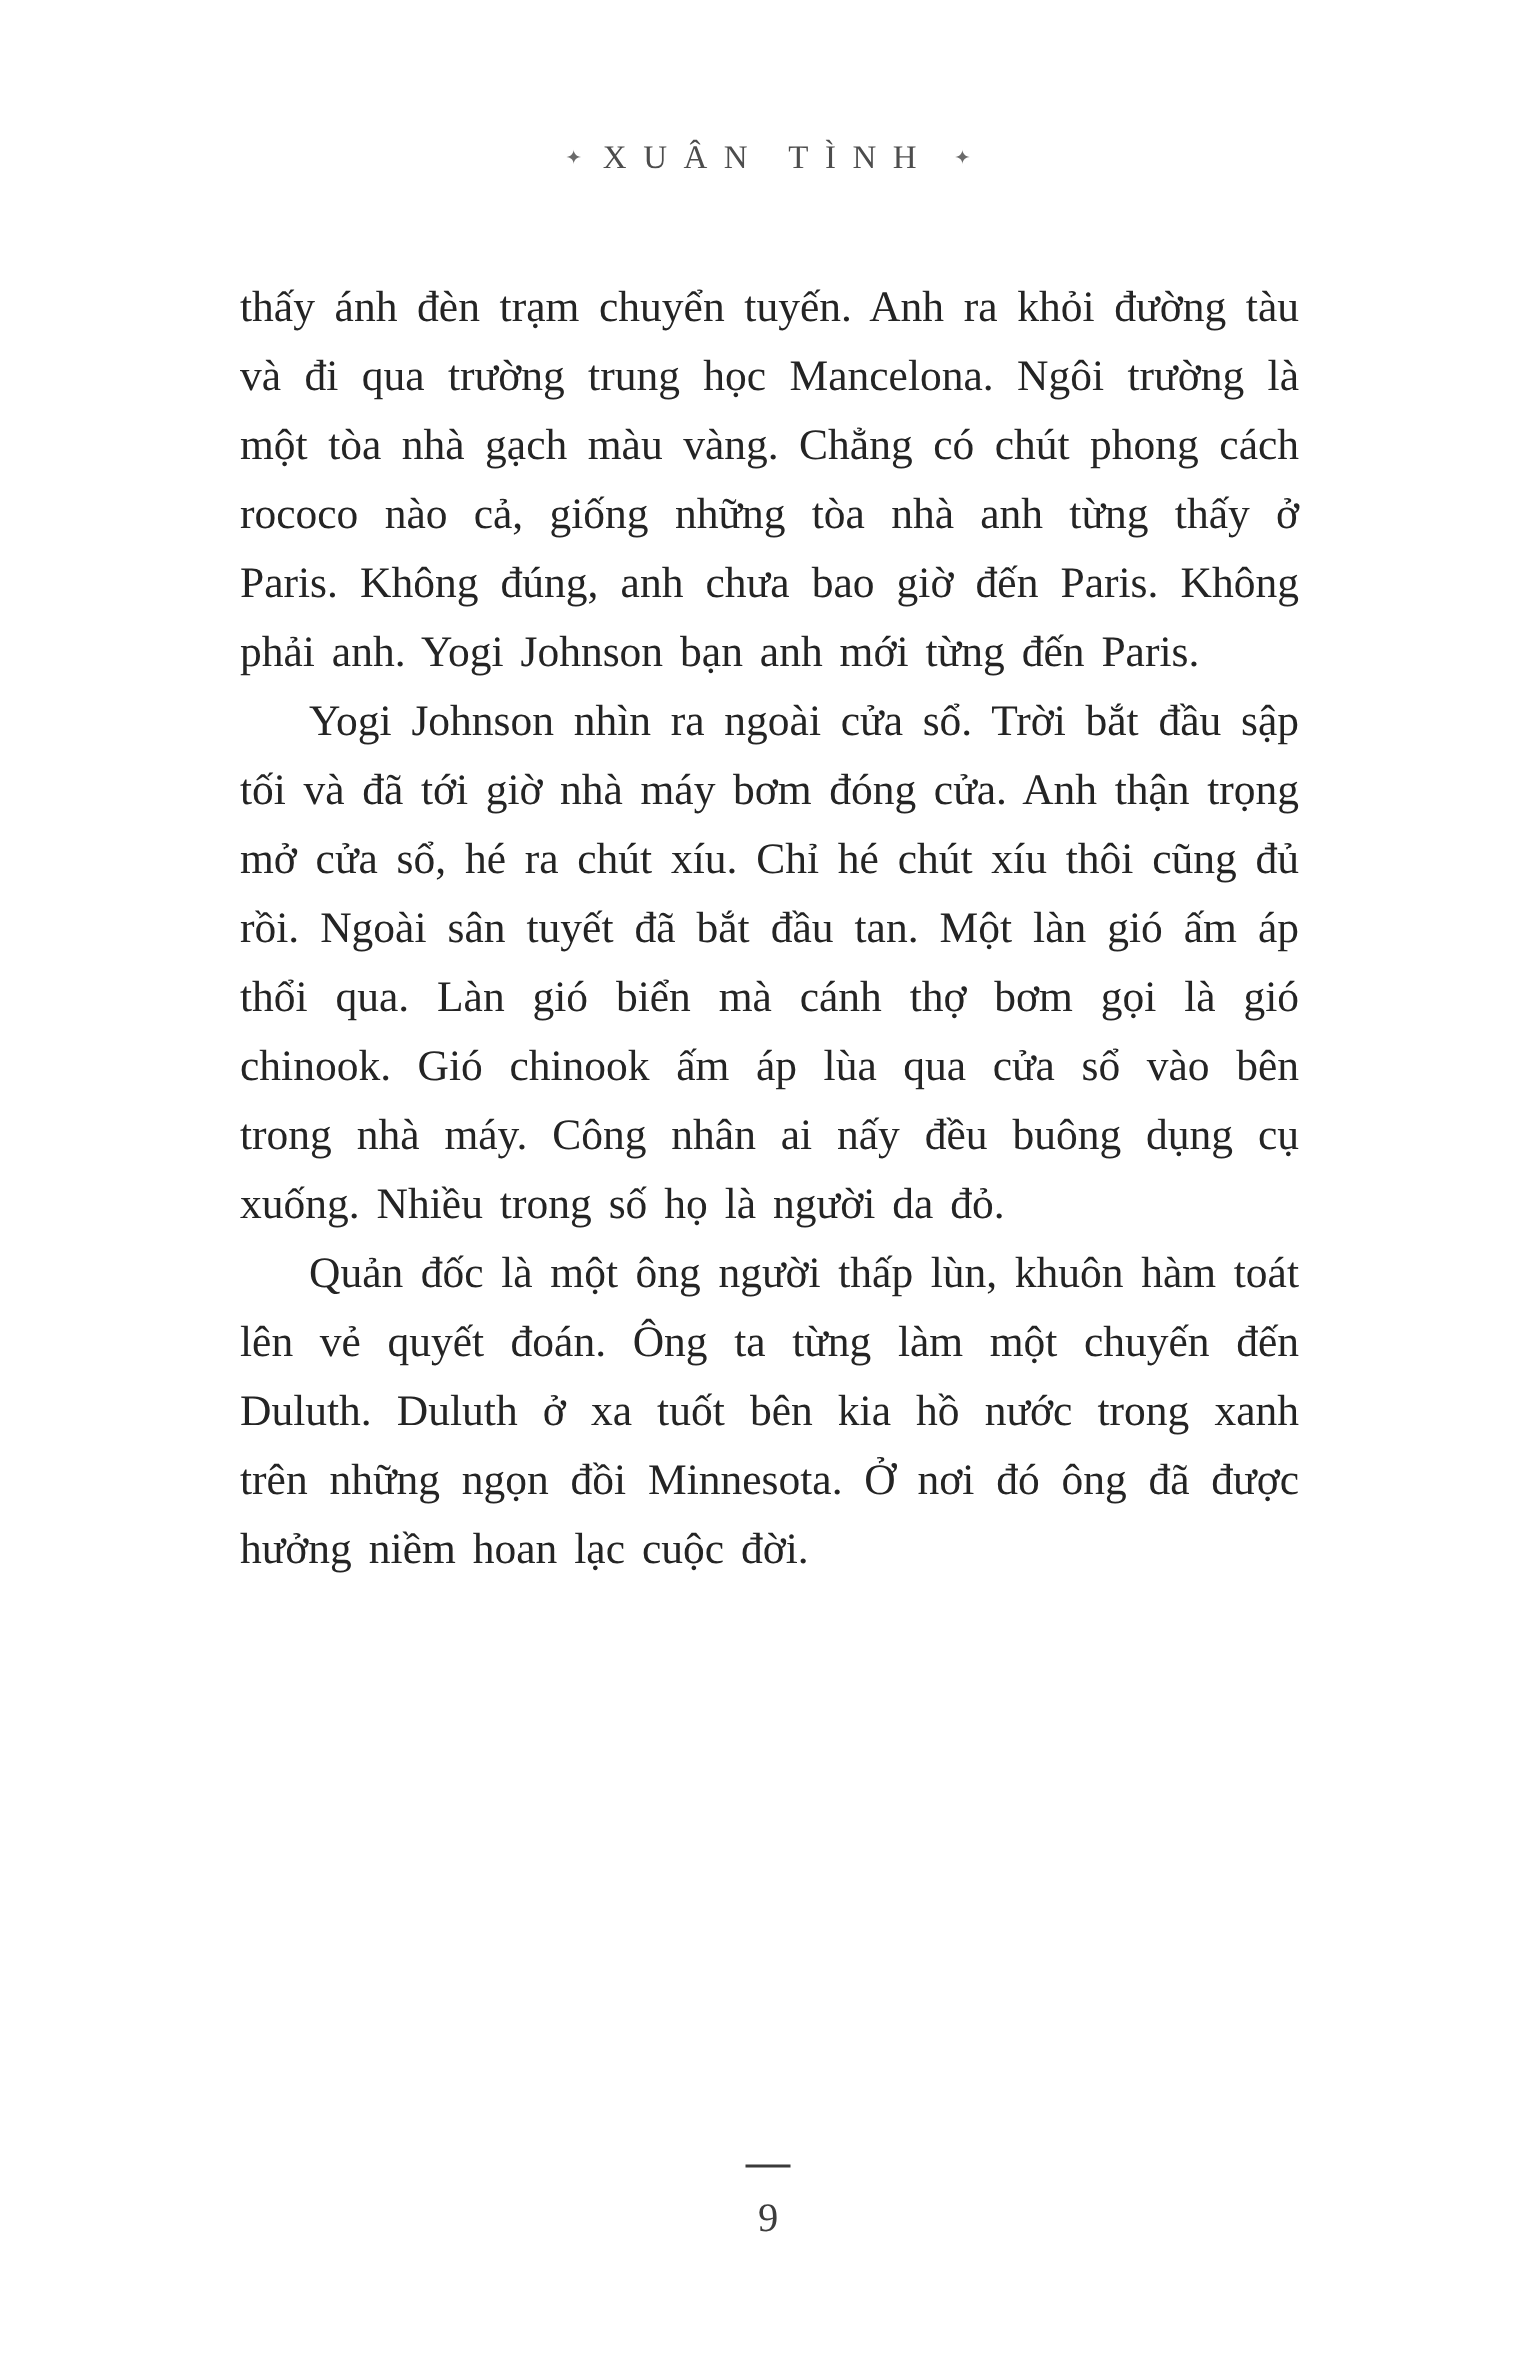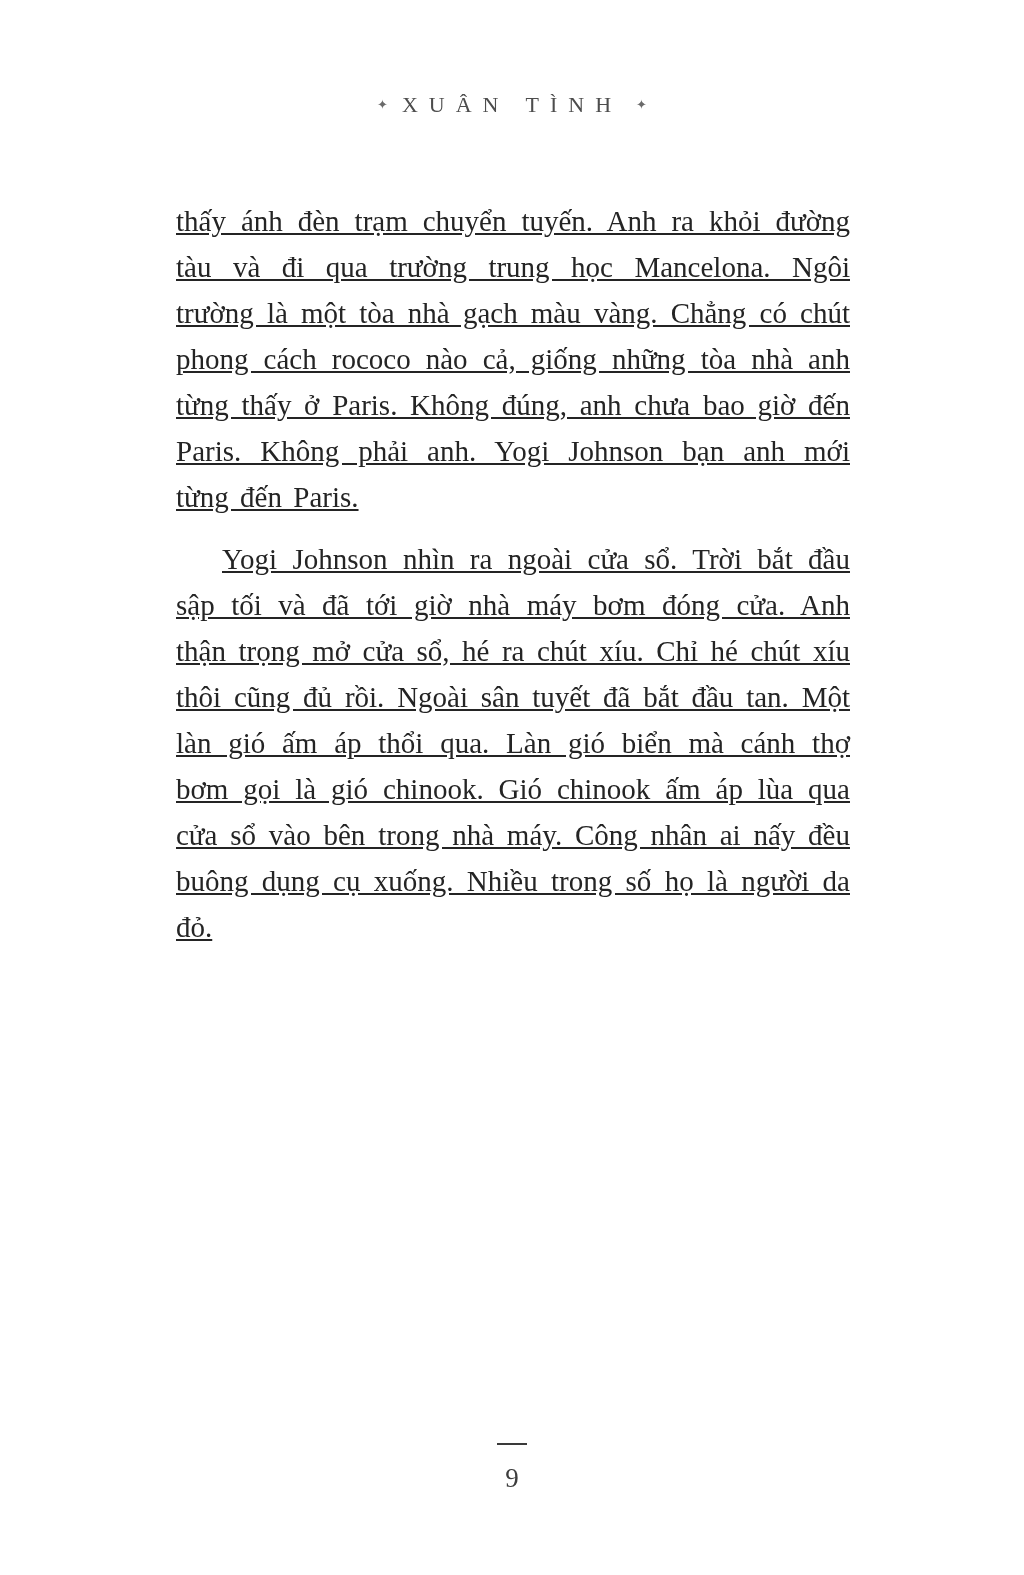--- a/index.html
+++ b/index.html
@@ -50,21 +50,21 @@
     top: 182px;
     left: 160px;
     width: 706px;
     font-size: 29px;
     line-height: 46px;
     color: #242424;
     text-align: justify;
     word-spacing: 0.14em;
   }
 
-  .para { margin: 16px; text-decoration: underline; }
+  .para { margin: 0; }
 
   .para.indent { text-indent: 46px; }
 
   
   .page-footer {
     position: absolute;
     top: 1443px;
     left: 0;
     right: 0;
     text-align: center;
@@ -88,20 +88,21 @@
 
 <div class="page">
 
   <header class="running-head">
     <span class="ornament">✦</span><span class="book-title">XUÂN TÌNH</span><span class="ornament">✦</span>
   </header>
 
   <main class="text-block">
     <p class="para no-indent">thấy ánh đèn trạm chuyển tuyến. Anh ra khỏi đường tàu và đi qua trường trung học Mancelona. Ngôi trường là một tòa nhà gạch màu vàng. Chẳng có chút phong cách rococo nào cả, giống những tòa nhà anh từng thấy ở Paris. Không đúng, anh chưa bao giờ đến Paris. Không phải anh. Yogi Johnson bạn anh mới từng đến Paris.</p>
     <p class="para indent">Yogi Johnson nhìn ra ngoài cửa sổ. Trời bắt đầu sập tối và đã tới giờ nhà máy bơm đóng cửa. Anh thận trọng mở cửa sổ, hé ra chút xíu. Chỉ hé chút xíu thôi cũng đủ rồi. Ngoài sân tuyết đã bắt đầu tan. Một làn gió ấm áp thổi qua. Làn gió biển mà cánh thợ bơm gọi là gió chinook. Gió chinook ấm áp lùa qua cửa sổ vào bên trong nhà máy. Công nhân ai nấy đều buông dụng cụ xuống. Nhiều trong số họ là người da đỏ.</p>
+    <p class="para indent">Quản đốc là một ông người thấp lùn, khuôn hàm toát lên vẻ quyết đoán. Ông ta từng làm một chuyến đến Duluth. Duluth ở xa tuốt bên kia hồ nước trong xanh trên những ngọn đồi Minnesota. Ở nơi đó ông đã được hưởng niềm hoan lạc cuộc đời.</p>
   </main>
 
   <footer class="page-footer">
     <div class="footer-rule"></div>
     <div class="page-number">9</div>
   </footer>
 
 </div>
 
 </body></html>

